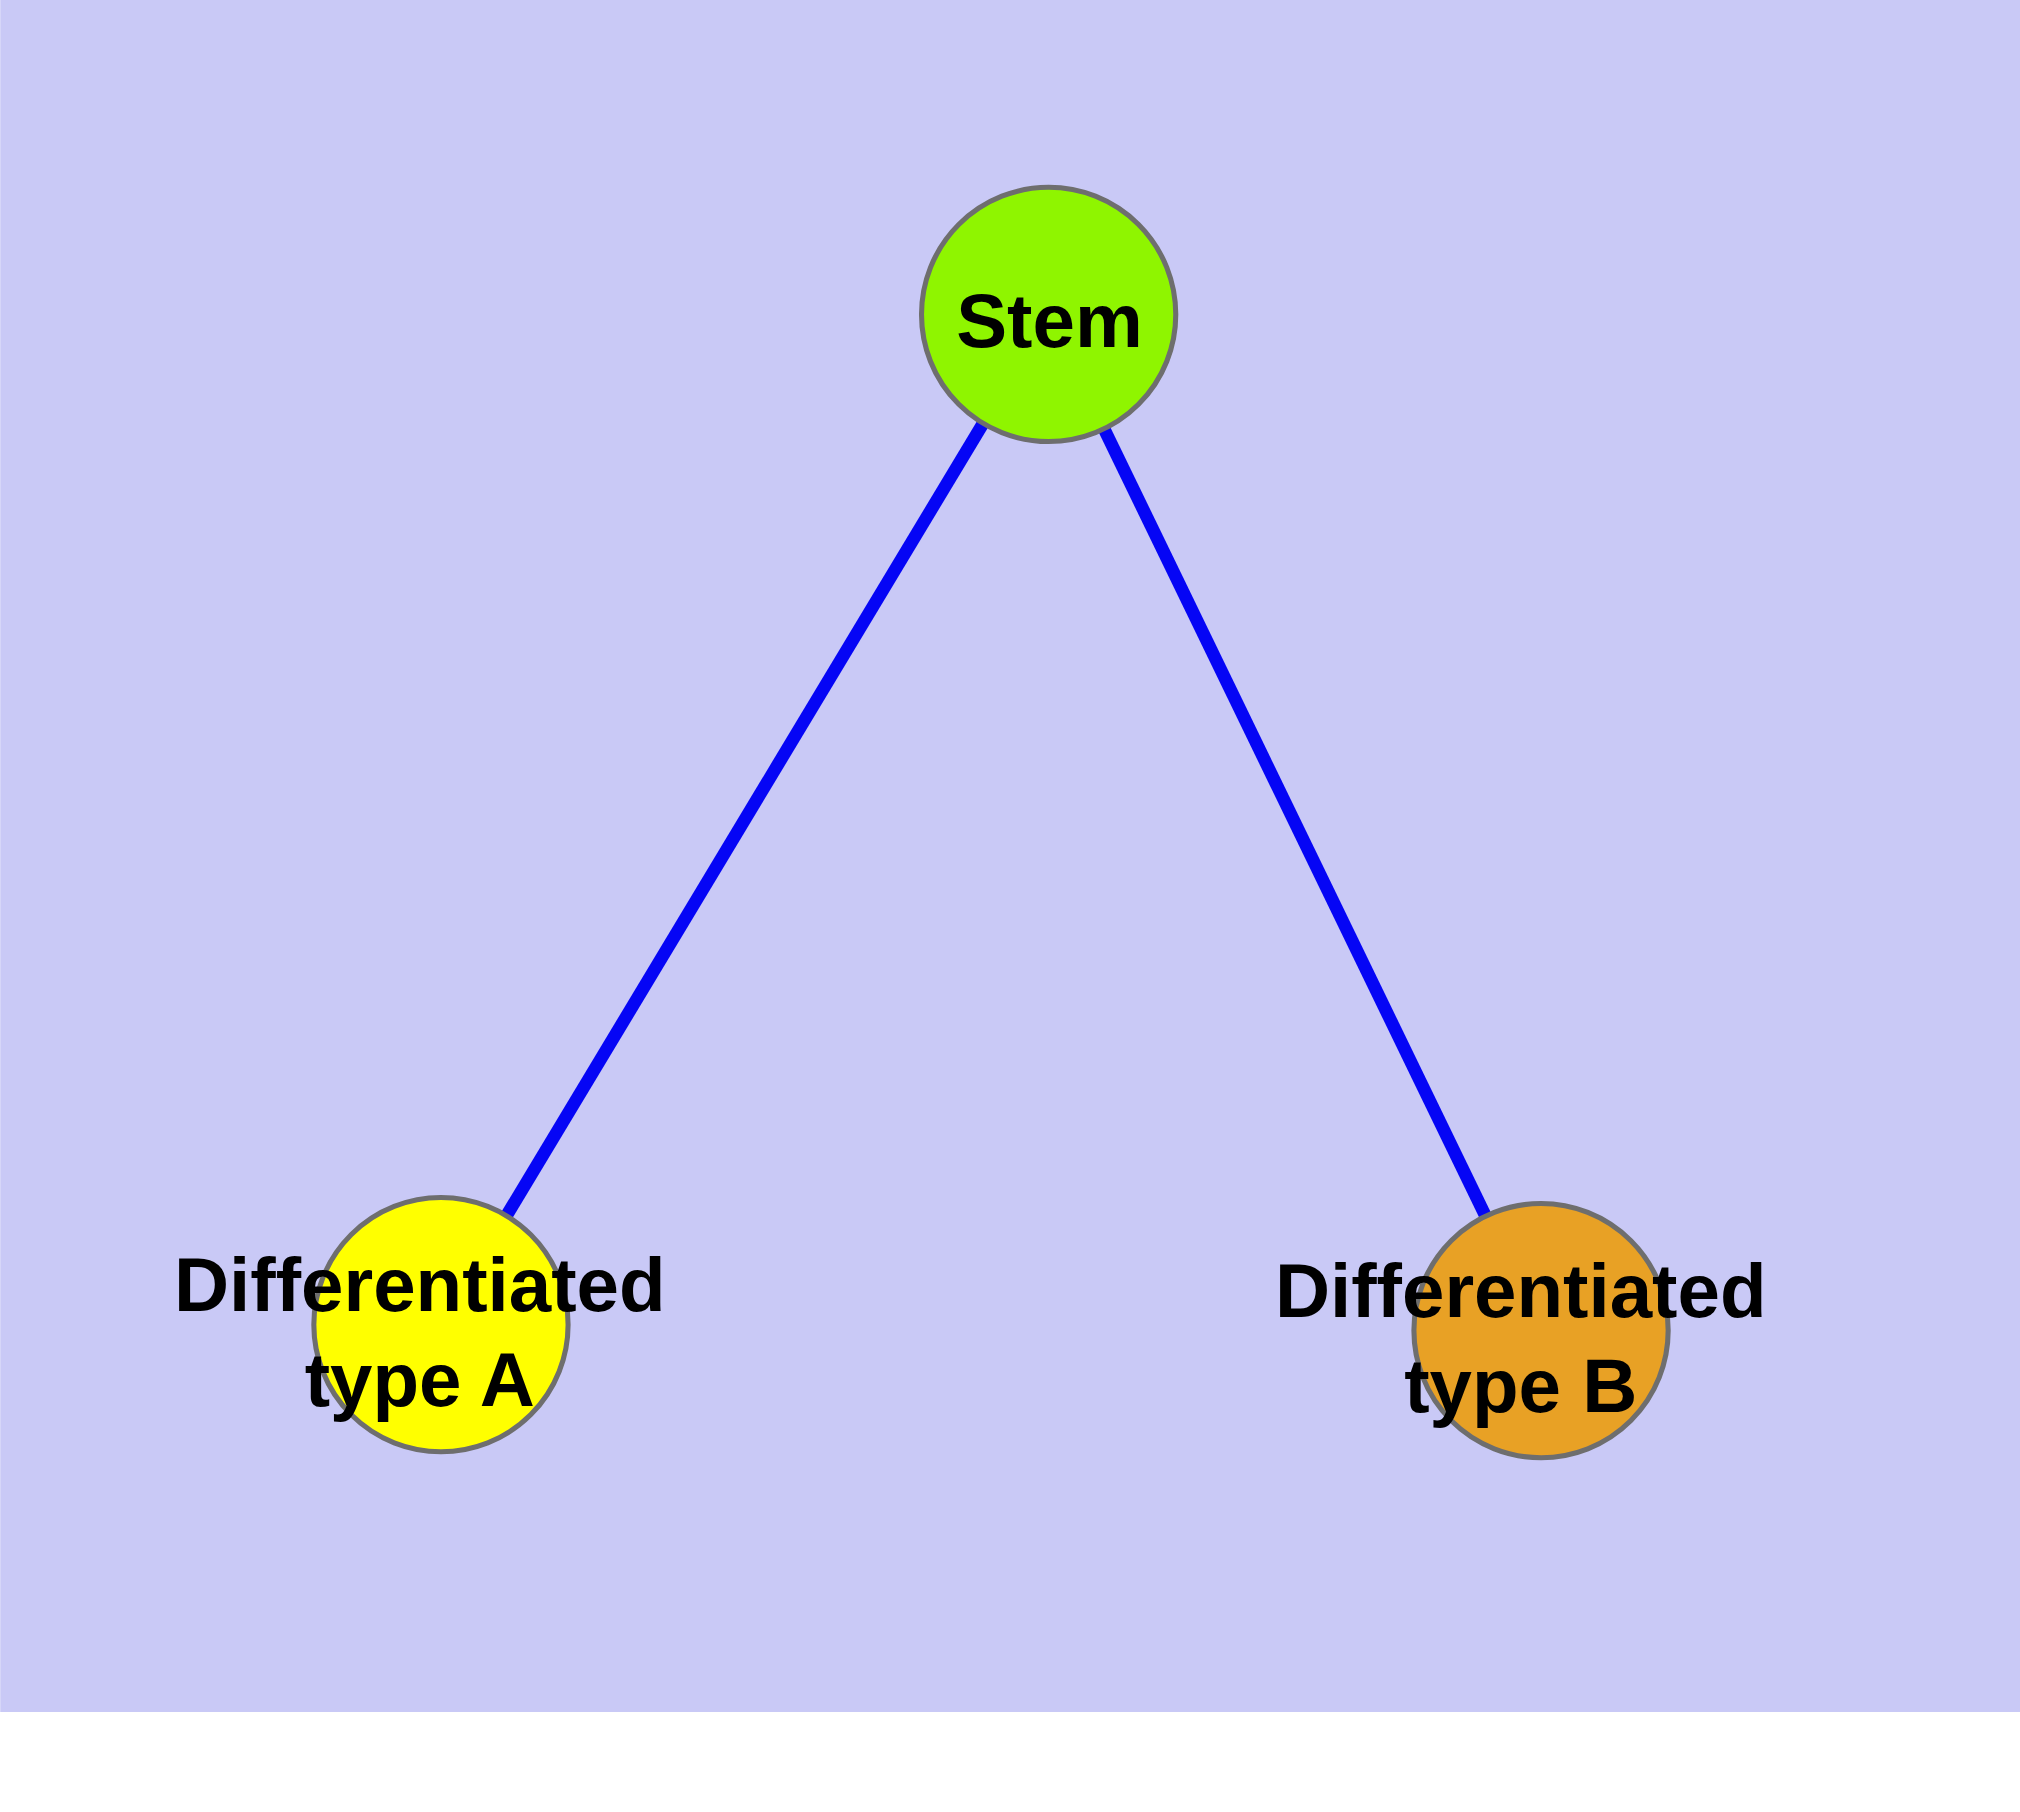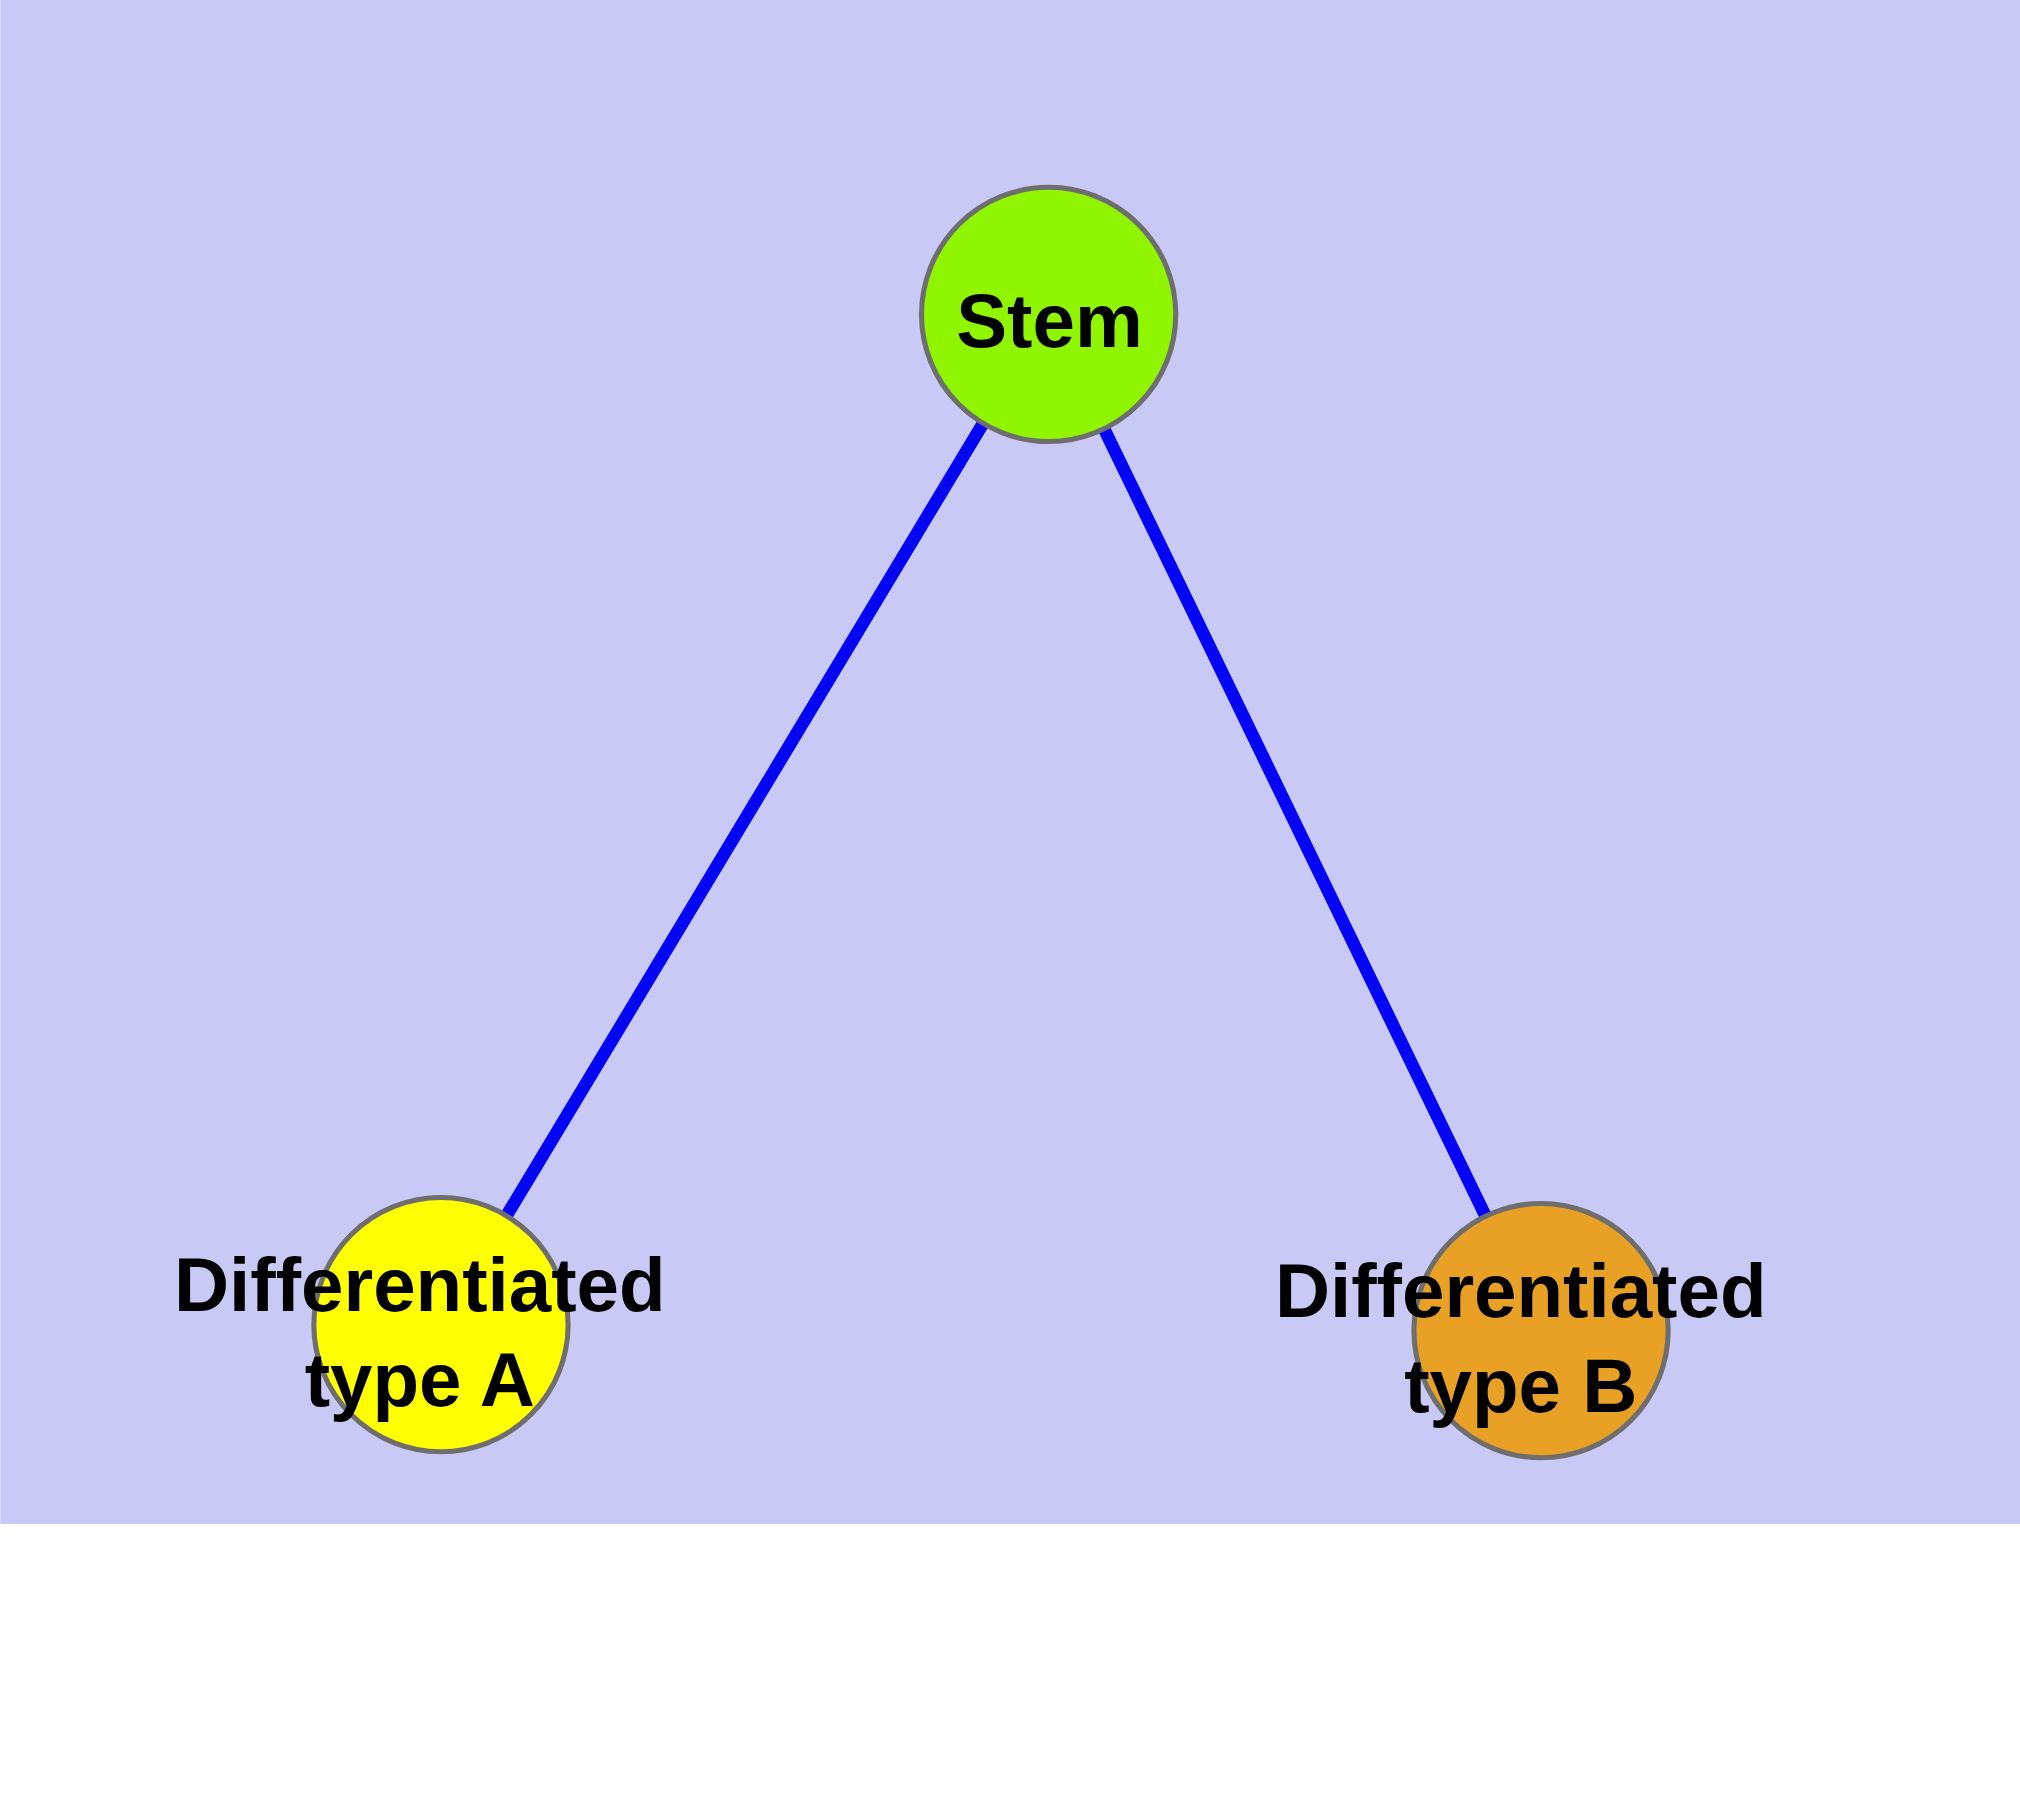--- a/index.html
+++ b/index.html
@@ -3,21 +3,21 @@
 <meta charset="utf-8">
 <style>
   html, body {
     margin: 0;
     padding: 0;
     background: #ffffff;
   }
   .canvas {
     position: relative;
     width: 2021px;
-    height: 1524px;
+    height: 1712px;
     overflow: hidden;
     font-family: "Liberation Sans", sans-serif;
   }
   .diagram-svg {
     display: block;
     width: 2021px;
     height: 1812px;
   }
   .node-circle {
     stroke-width: 6px;

